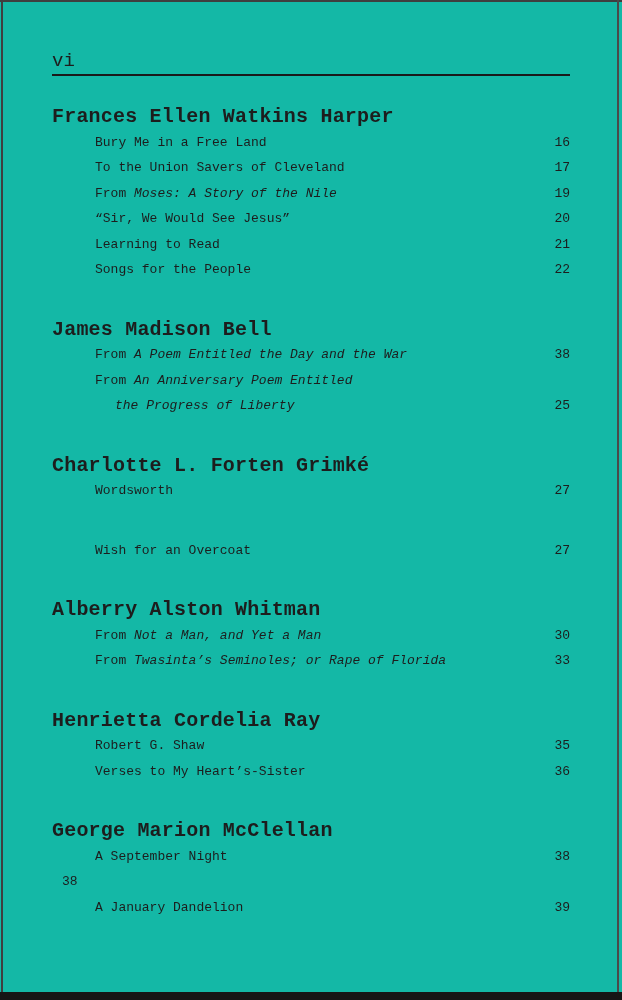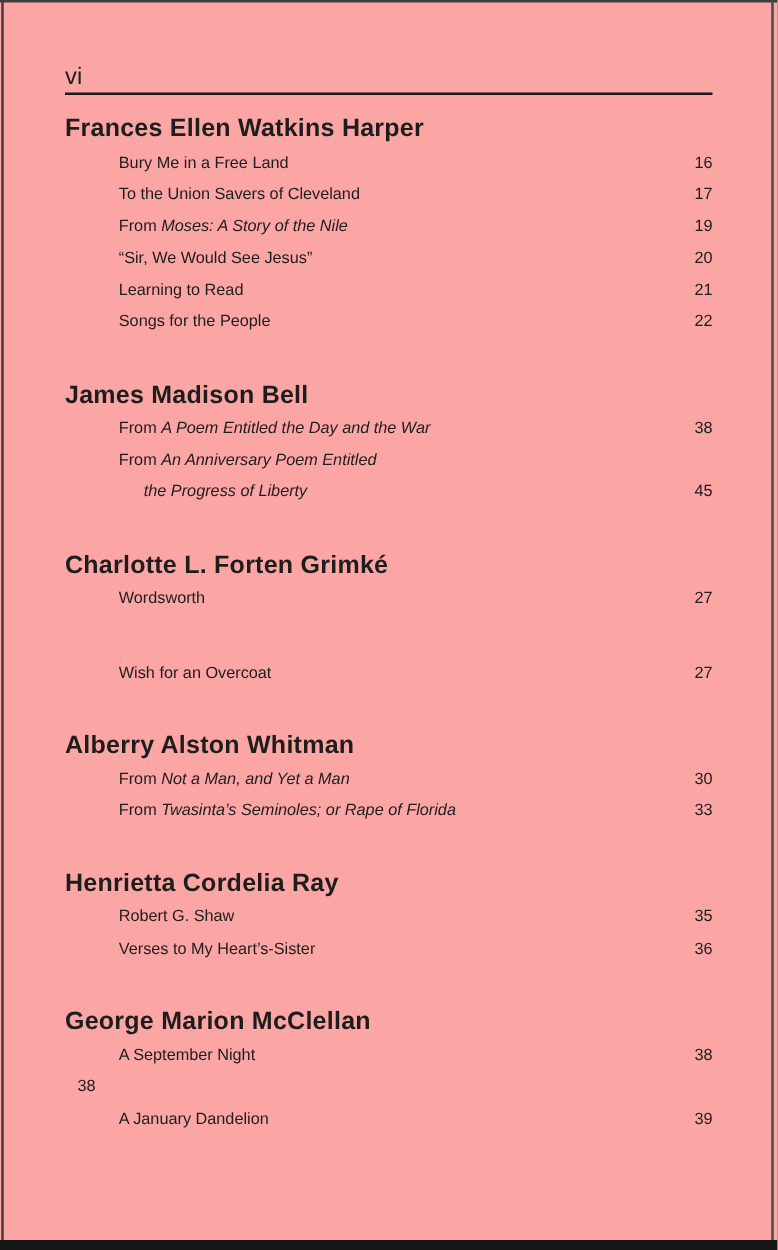--- a/index.html
+++ b/index.html
@@ -2,23 +2,23 @@
 <html><head>
 <meta charset="utf-8">
 <style>
   * { margin: 0; padding: 0; box-sizing: border-box; }
   html, body { background: #888; }
   .page {
     position: relative;
     width: 622px;
     height: 1000px;
     margin: 0 auto;
-    background: #fca5a5;
+    background: #14b8a6;
     color: #1d1d1d;
-    font-family: Liberation Sans, sans-serif;
+    font-family: Liberation Mono, monospace;
     overflow: hidden;
   }
   
   .edge-top    { position: absolute; top: 0; left: 0; right: 0; height: 2px; background: #3f3f3f; }
   .edge-left   { position: absolute; top: 0; bottom: 0; left: 1px; width: 2px; background: #3f3f3f; }
   .edge-right  { position: absolute; top: 0; bottom: 0; left: 617px; width: 2px; background: #4a4a4a; }
   .bottom-bar  { position: absolute; left: 0; right: 0; bottom: 0; height: 8px; background: #161616; }
 
   .content {
     position: absolute;
@@ -30,21 +30,21 @@
     position: relative;
     height: 25px;
     border-bottom: 2px solid #1a1a1a;
     font-size: 19px;
     line-height: 21px;
   }
   .folio { position: absolute; left: 0; top: 0; }
   .running { display: block; text-align: center; }
 
   .toc-section { margin-top: 34px; }
-  .toc-section.first { margin-top: 15px; }
+  .toc-section.first { margin-top: 28px; }
 
   .author {
     font-size: 20px;
     font-weight: bold;
     line-height: 25.5px;
     letter-spacing: 0.2px;
   }
   .entry {
     display: flex;
     justify-content: space-between;
@@ -104,21 +104,21 @@
       <div class="entry">
         <span class="title"><span>From </span><span class="it">A Poem Entitled the Day and the War</span></span>
         <span class="pg">38</span>
       </div>
       <div class="entry">
         <span class="title"><span>From </span><span class="it">An Anniversary Poem Entitled</span></span>
         <span class="pg"></span>
       </div>
       <div class="entry cont">
         <span class="title"><span></span><span class="it">the Progress of Liberty</span></span>
-        <span class="pg">45</span>
+        <span class="pg">25</span>
       </div>
     </section>
 
     <section class="toc-section">
       <h2 class="author">Charlotte L. Forten Grimké</h2>
       <div class="entry">
         <span class="title"><span>Wordsworth</span><span class="it"></span></span>
         <span class="pg">27</span>
       </div>
     </section>

